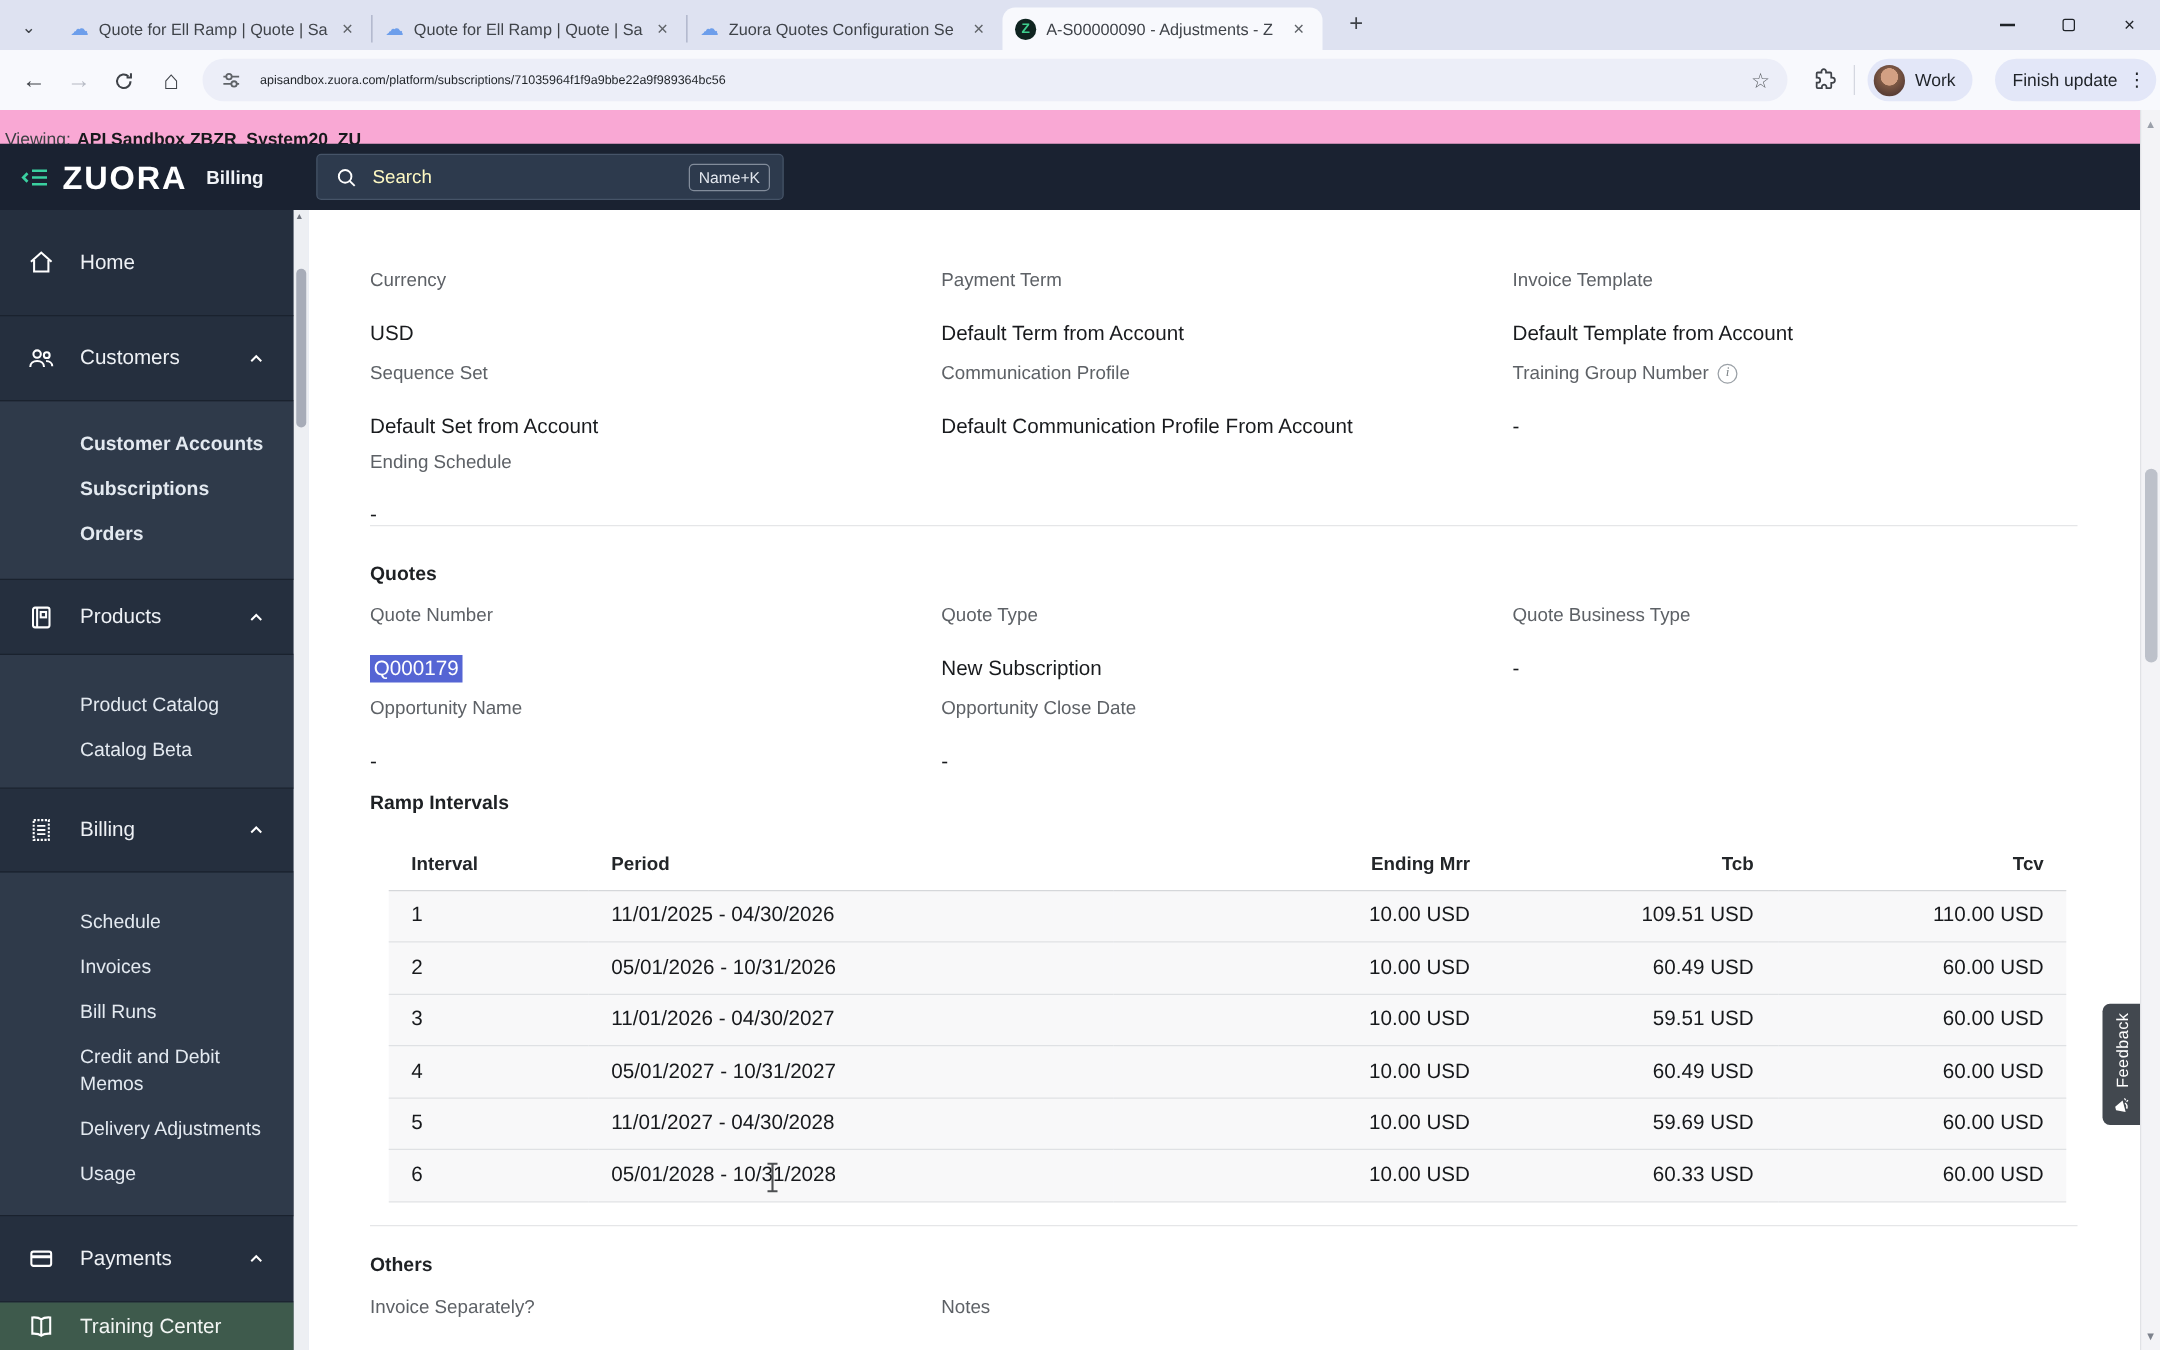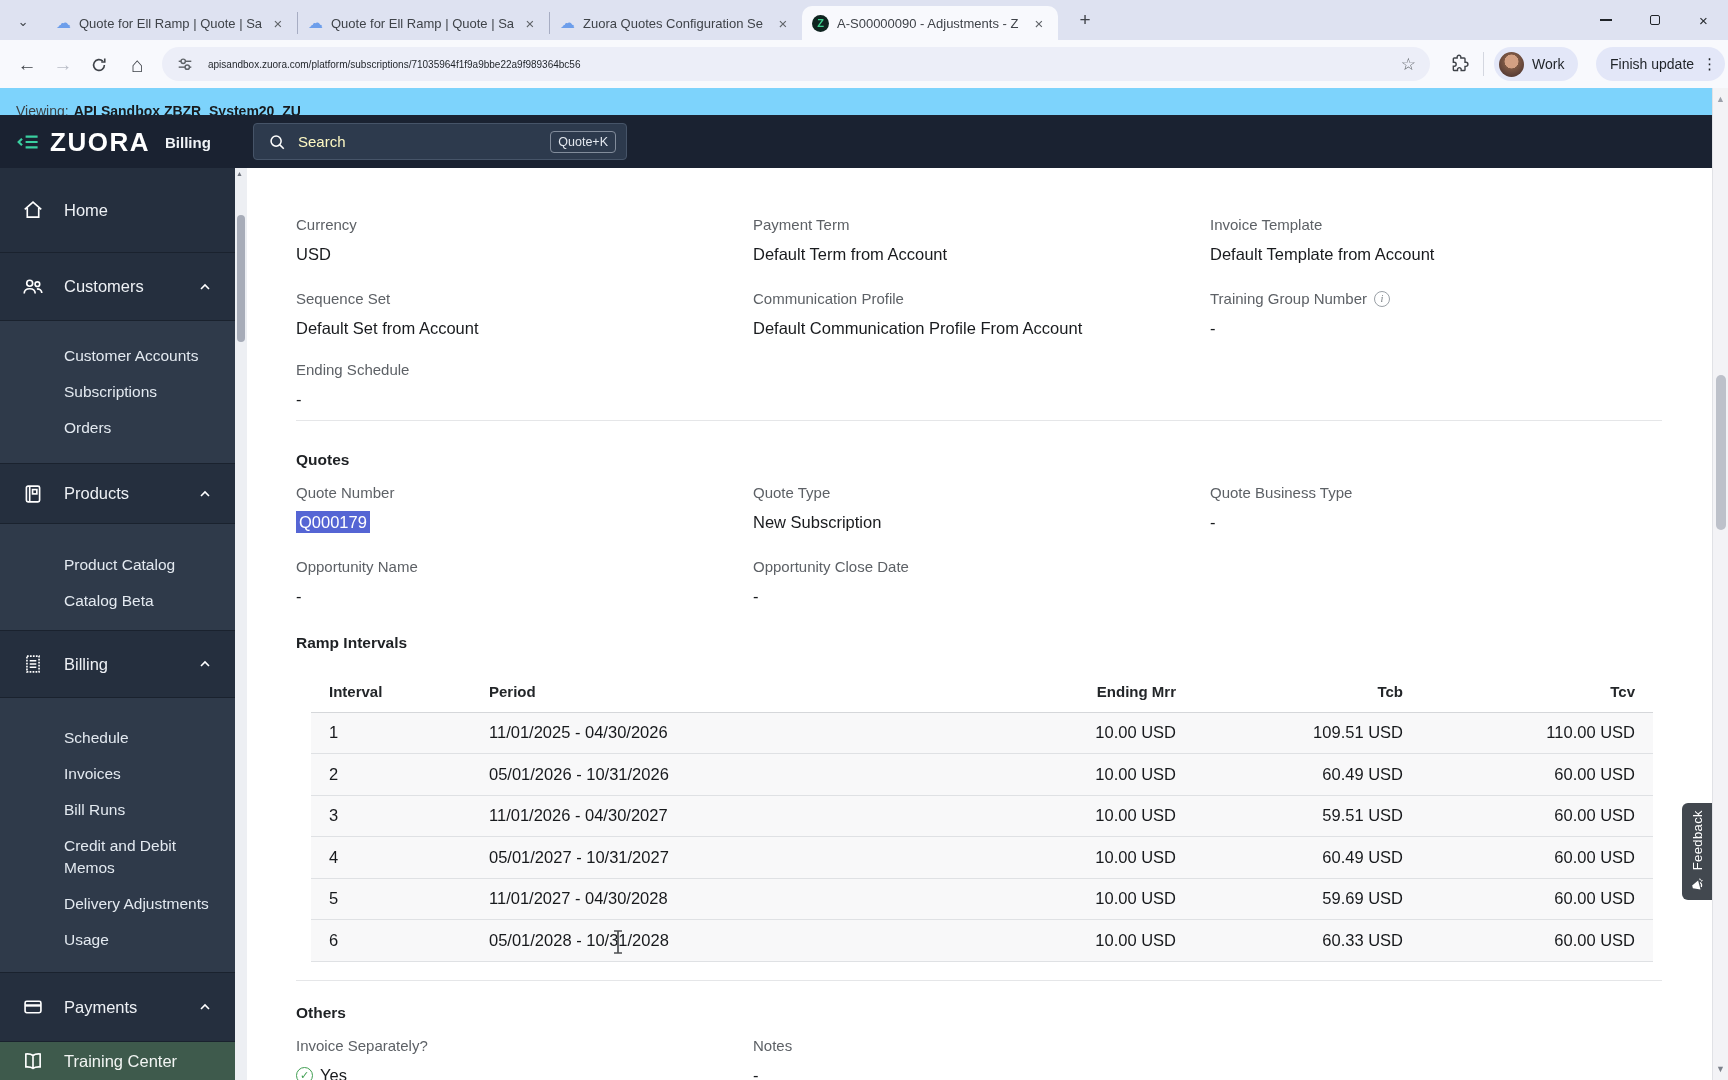--- a/index.html
+++ b/index.html
@@ -35,21 +35,21 @@
   .star { margin-right:14px; font-size:17px; color:#5f6368; cursor:pointer; }
   .ext-puzzle { position:absolute; left:1450px; top:13px; cursor:pointer; }
   .tb-divider { position:absolute; left:1483px; top:12px; width:1px; height:24px; background:#d4d7e0; }
   .chip { position:absolute; top:7px; height:34px; background:#e3e7f8; border-radius:17px; display:flex; align-items:center; font-size:14px; color:#1f2328; cursor:pointer; }
   .chip.work { left:1494px; padding:0 14px 0 5px; }
   .chip.update { left:1596px; padding:0 8px 0 14px; }
   .chip .avatar-photo { width:25px; height:25px; border-radius:50%; background:radial-gradient(circle at 50% 38%, #d3a083 34%, #7d5844 36%, #5d4037 70%, #4e362c 100%); margin-right:8px; }
   .chip .dots { font-size:15px; margin-left:8px; color:#1f2328; }
 
   
-  .banner { position:absolute; left:0; top:88px; width:1728px; height:45px; background:#7dd3fc; display:flex; align-items:center; font-size:14px; color:#3a3f42; padding-left:16px; }
+  .banner { position:absolute; left:0; top:88px; width:1728px; height:45px; background:#f9a8d4; display:flex; align-items:center; font-size:14px; color:#3a3f42; padding-left:4px; }
   .banner b { color:#17191c; margin-left:5px; }
 
   
   .appheader { position:absolute; left:0; top:115px; width:1728px; height:53px; background:#1a2231; }
   .nav-toggle { position:absolute; left:16px; top:15px; width:24px; height:24px; background:transparent; border:none; cursor:pointer; }
   .brand { position:absolute; left:50px; top:12px; font-size:26px; font-weight:800; letter-spacing:1.5px; color:#ffffff; }
   .product { position:absolute; left:165px; top:19px; font-size:15px; font-weight:700; color:#f0f3f7; }
   .searchbox { position:absolute; left:253px; top:123px; width:374px; height:37px; background:#2d3a4d; border:1px solid #465468; border-radius:4px; display:flex; align-items:center; }
   .searchbox .mag { margin-left:14px; }
   .searchbox .ph { margin-left:12px; font-size:15px; color:#fef9c3; flex:1; }
@@ -62,33 +62,33 @@
 
   
   .sidebar { position:absolute; left:0; top:168px; width:235px; height:912px; background:#252f3e; color:#eef1f5; }
   .side-hdr { position:relative; display:flex; align-items:center; border-bottom:1px solid #1a222e; cursor:pointer; }
   .side-hdr .ic { position:absolute; left:22px; width:22px; height:22px; }
   .side-hdr .lbl { position:absolute; left:64px; font-size:16.5px; }
   .side-hdr .chev { position:absolute; left:198px; width:14px; height:14px; }
   .submenu { background:#2f3a4a; border-bottom:1px solid #1a222e; }
   .subitem { display:flex; align-items:center; padding-left:64px; font-size:15.5px; color:#e3e9f0; cursor:pointer; }
   .h-home { height:85px; } .h-cust { height:68px; } .h-prod { height:60px; } .h-bill { height:67px; } .h-pay { height:69px; }
-  .sm-cust { height:143px; padding-top:17px; } .sm-prod { height:107px; padding-top:23px; } .sm-bill { height:275px; padding-top:22px; }
+  .sm-cust { height:143px; padding-top:17px;font-weight:bold; } .sm-prod { height:107px; padding-top:23px; } .sm-bill { height:275px; padding-top:22px; }
   .subitem { height:36px; }
   .subitem.tall { height:58px; line-height:22px; }
   .subitem.tall span { max-width:150px; }
   .training { position:relative; height:38px; background:#3e5a4c; display:flex; align-items:center; cursor:pointer; }
   .training .ic { position:absolute; left:22px; width:22px; height:22px; }
   .training .lbl { position:absolute; left:64px; font-size:16.5px; color:#f2f5f3; }
 
   
   .maincard { position:absolute; left:247px; top:168px; width:1465px; height:912px; background:#ffffff; }
   .field { position:absolute; }
   .field .flabel { font-size:15px; color:#5d6166; line-height:20px; display:flex; align-items:center; gap:7px; }
-  .field .fvalue { margin-top:8px; font-size:16.5px; color:#191b1e; line-height:22px; display:flex; align-items:center; gap:7px; }
+  .field .fvalue { margin-top:21px; font-size:16.5px; color:#191b1e; line-height:22px; display:flex; align-items:center; gap:7px; }
   .hl { background:#5565d4; color:#ffffff; padding:0 3px; }
   .divider { position:absolute; left:49px; width:1366px; height:1px; background:#e5e6e8; }
   .sec-title { position:absolute; left:49px; font-size:15.5px; font-weight:700; color:#1e2124; }
   .info-i { width:16px; height:16px; border:1px solid #9aa0a6; border-radius:50%; color:#7a8085; font-size:10.5px; font-style:italic; font-family:"Liberation Serif", serif; display:inline-flex; align-items:center; justify-content:center; }
   .check-c { width:17px; height:17px; border:1.5px solid #3f9e51; border-radius:50%; color:#3f9e51; font-size:11px; display:inline-flex; align-items:center; justify-content:center; }
 
   
   .ramp-table { position:absolute; left:64px; top:504px; width:1342px; border-collapse:collapse; table-layout:fixed; }
   .ramp-table th { height:40px; font-size:15px; font-weight:700; color:#232629; border-bottom:1px solid #d5d7da; vertical-align:middle; }
   .ramp-table td { height:41.5px; font-size:16.5px; color:#17191c; background:#f8f8f9; border-bottom:1px solid #dfe1e4; vertical-align:middle; }
@@ -219,21 +219,21 @@
     <div class="hdr-divider"></div>
     <div class="avatar-m">M</div>
     <div class="avatar-caret">▾</div>
   </div>
   <div class="searchbox">
     <svg class="mag" width="18" height="18" viewBox="0 0 20 20">
         <circle cx="9" cy="9" r="5.6" fill="none" stroke="#ffffff" stroke-width="1.7"></circle>
         <line x1="13.2" y1="13.2" x2="17.5" y2="17.5" stroke="#ffffff" stroke-width="1.7"></line>
       </svg>
     <span class="ph">Search</span>
-    <span class="kbd">Quote+K</span>
+    <span class="kbd">Name+K</span>
   </div>
 
   <div class="sidebar">
     <div class="side-hdr h-home">
       <svg class="ic" viewBox="0 0 20 20">
           <path d="M2.5 9.5 L10 2.8 L17.5 9.5 M4.8 8.2 V16.5 H15.2 V8.2" fill="none" stroke="#ffffff" stroke-width="1.5"></path>
         </svg>
       <span class="lbl">Home</span>
     </div>
     <div class="side-hdr h-cust">

